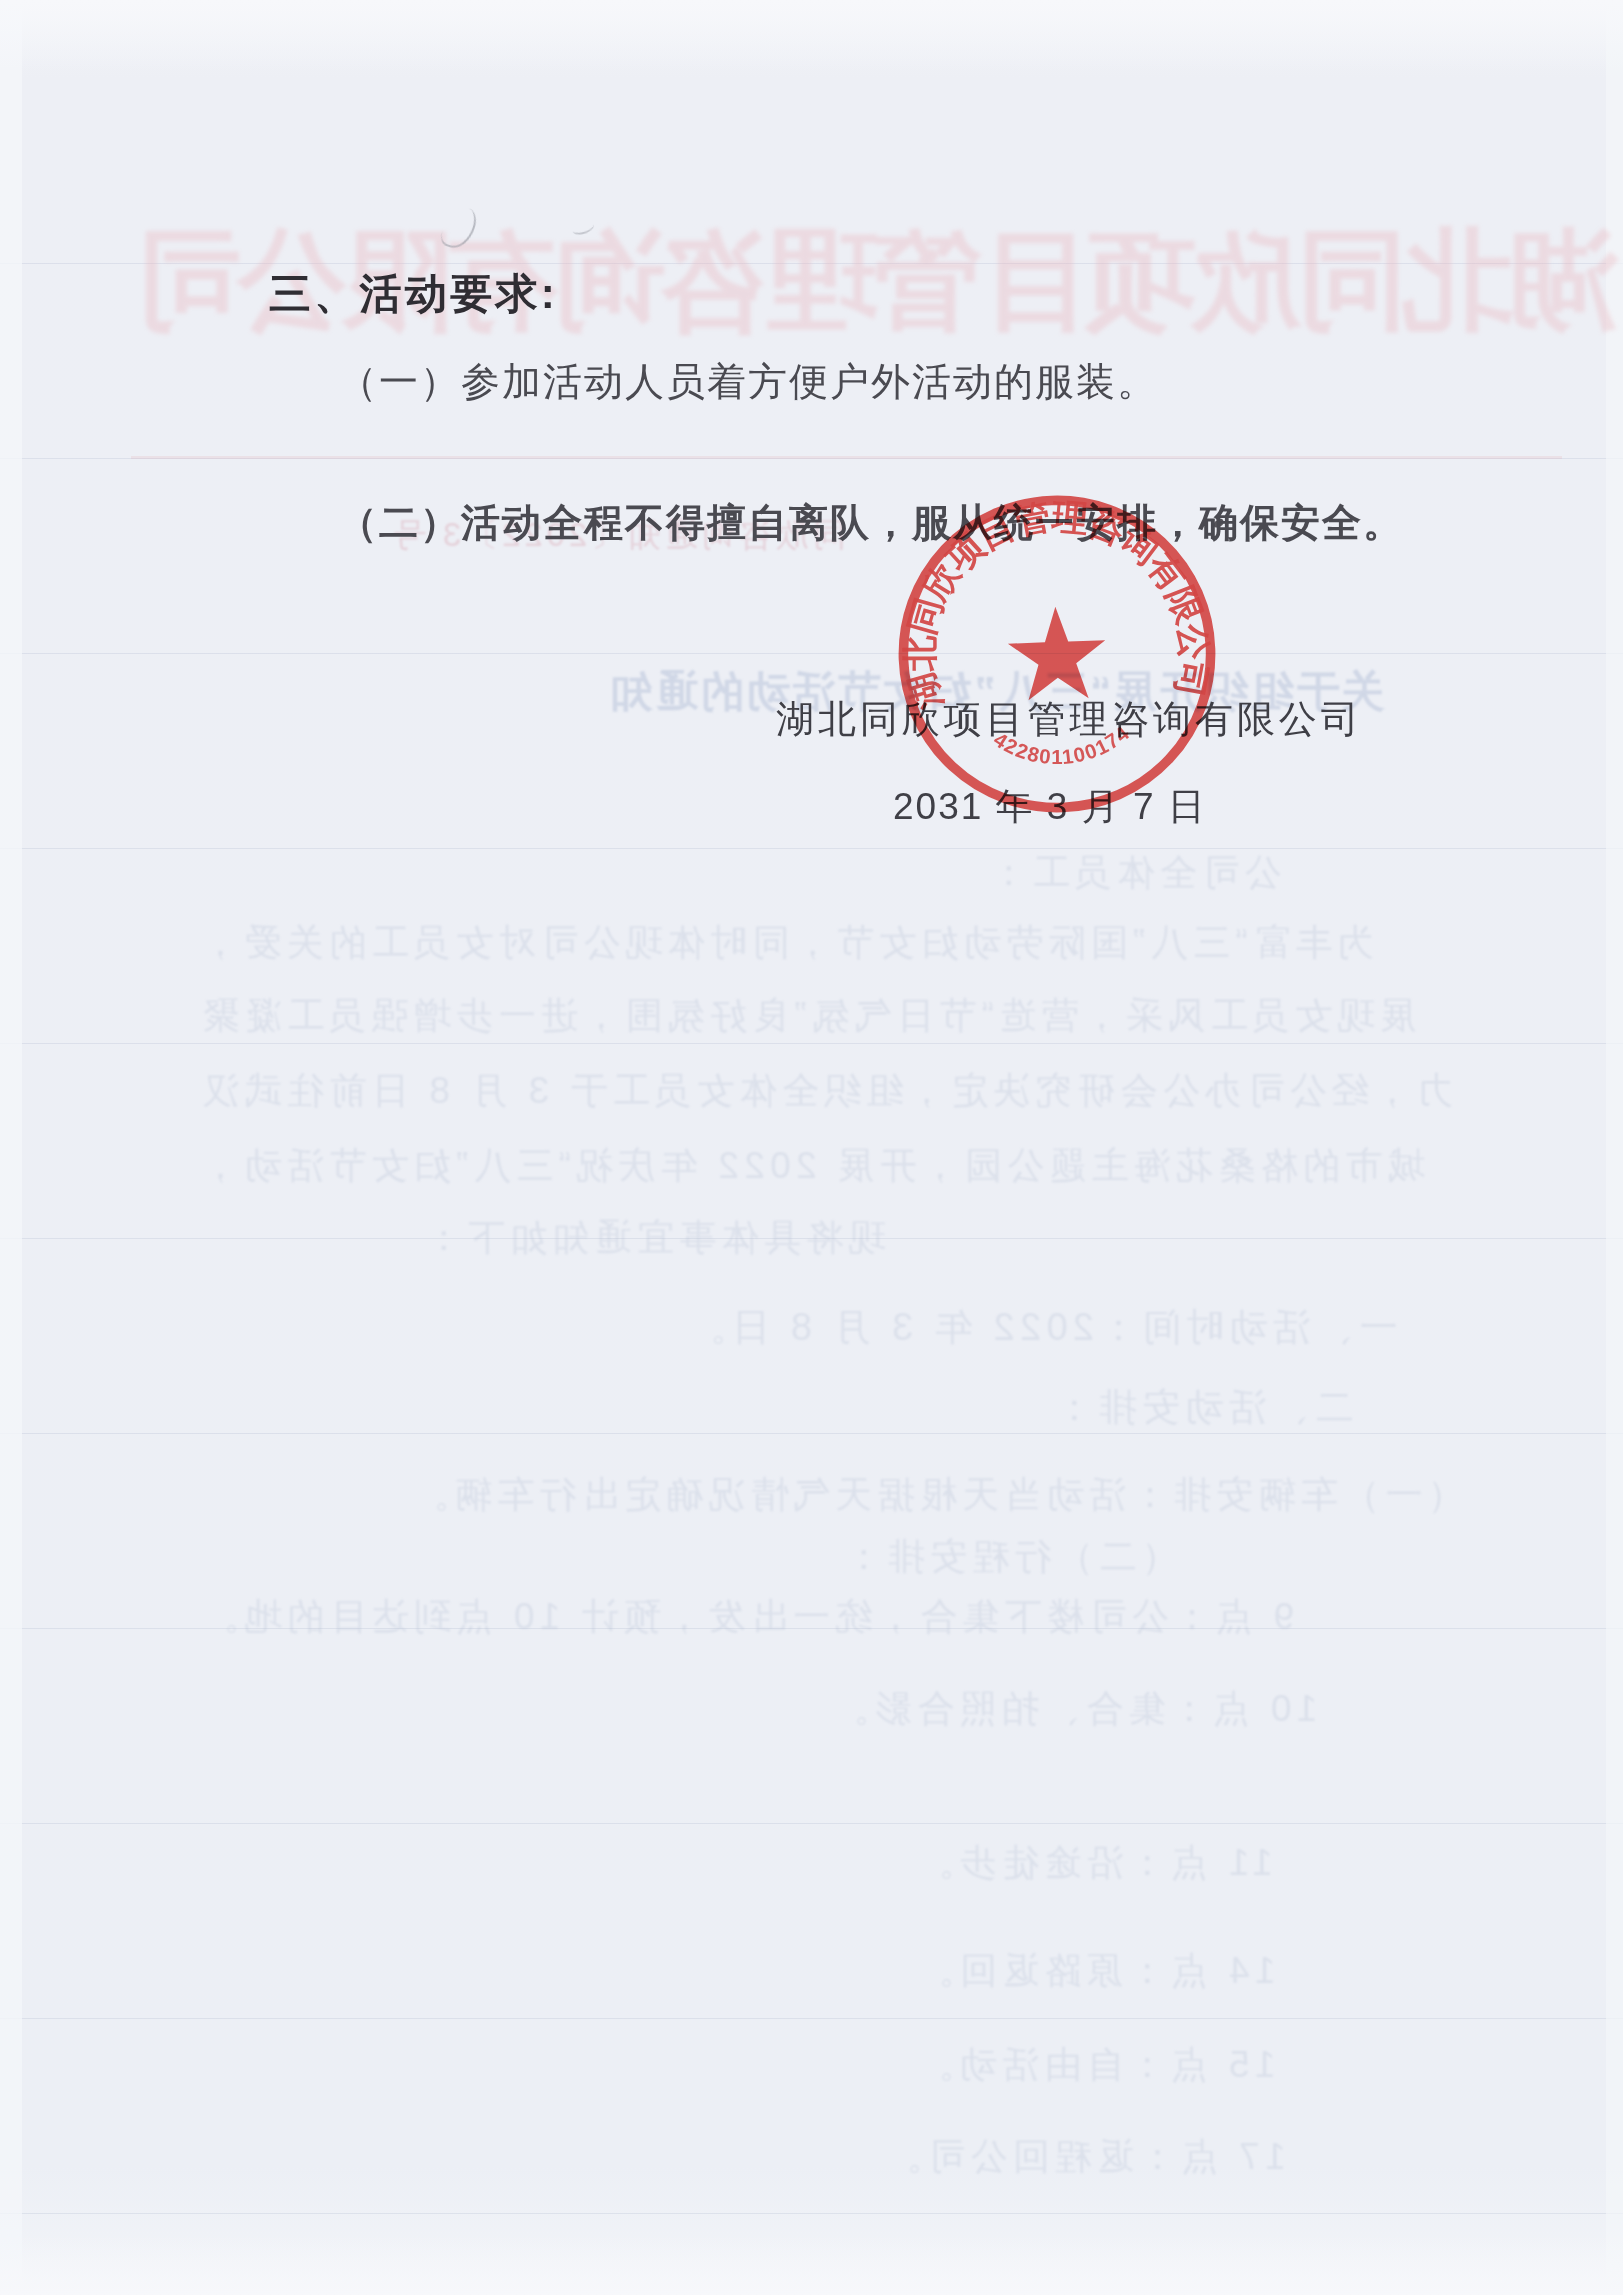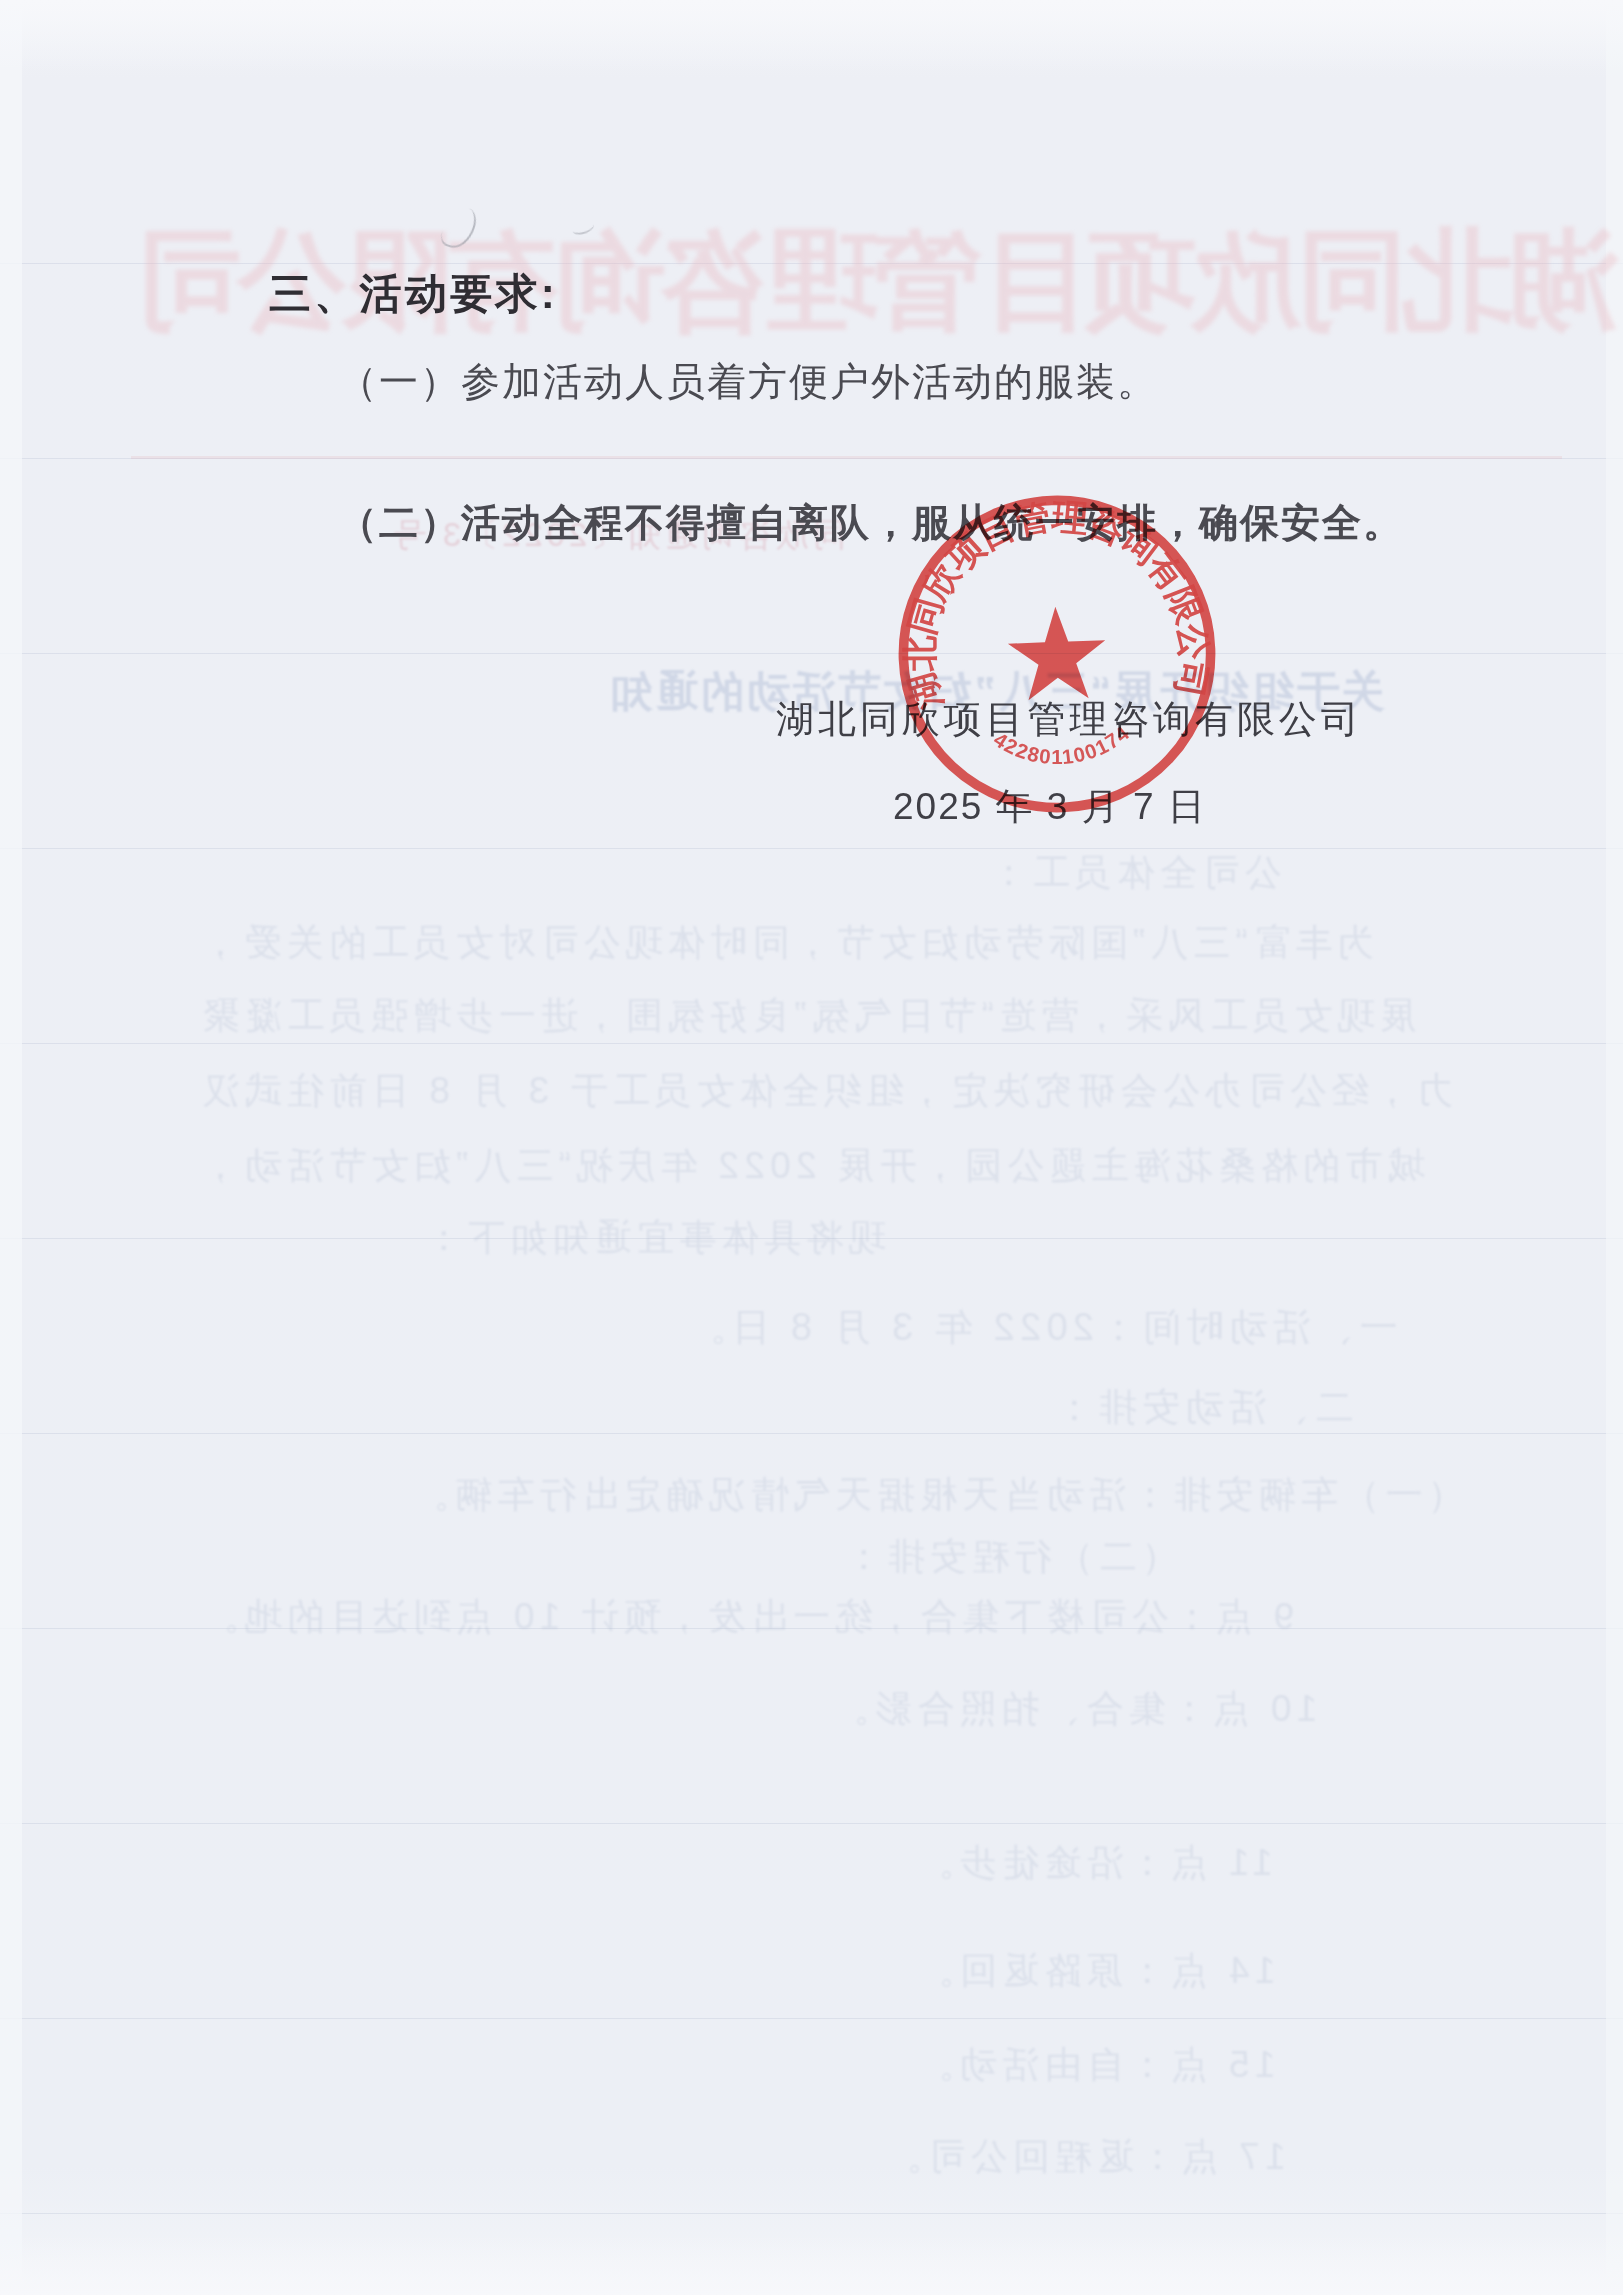--- a/index.html
+++ b/index.html
@@ -153,21 +153,21 @@
 
   <div class="squiggle1"></div>
   <div class="squiggle2"></div>
   <div class="ink-dot"></div>
 
   <h2 class="heading">三、活动要求:</h2>
   <p class="item item-1">（一）参加活动人员着方便户外活动的服装。</p>
   <p class="item item-2">（二）活动全程不得擅自离队，服从统一安排，确保安全。</p>
 
   <div class="sig-company">湖北同欣项目管理咨询有限公司</div>
-  <div class="sig-date">2025 年 3 月 7 日</div>
+  <div class="sig-date">2031 年 3 月 7 日</div>
 
   <svg class="stamp" viewBox="0 0 500 500">
     <defs>
       <path id="arc-top" d="M 70.5 326.2 A 195 195 0 1 1 429.5 326.2" fill="none"></path>
       <path id="arc-bottom" d="M 139.4 381.8 A 172 172 0 0 0 360.6 381.8" fill="none"></path>
     </defs>
     <circle cx="250" cy="250" r="240" fill="none" stroke="#e2423f" stroke-width="15" opacity="0.92"></circle>
     <polygon points="250,176 268.2,230.9 326.1,231.3 279.5,265.6 297,320.7 250,287 203,320.7 220.5,265.6 173.9,231.3 231.8,230.9" fill="#e2423f" opacity="0.92"></polygon>
     <text font-size="56" font-weight="700" letter-spacing="-2" fill="#e2423f" opacity="0.93">
       <textPath href="#arc-top" startOffset="4">湖北同欣项目管理咨询有限公司</textPath>

